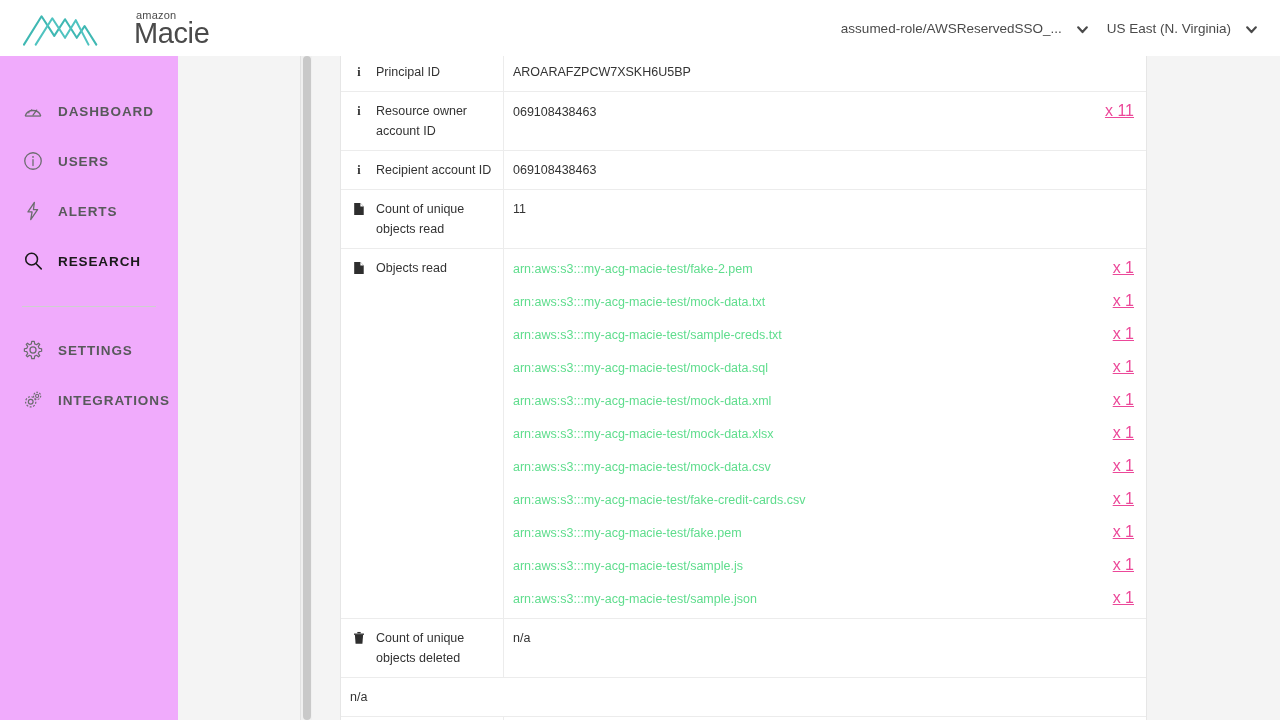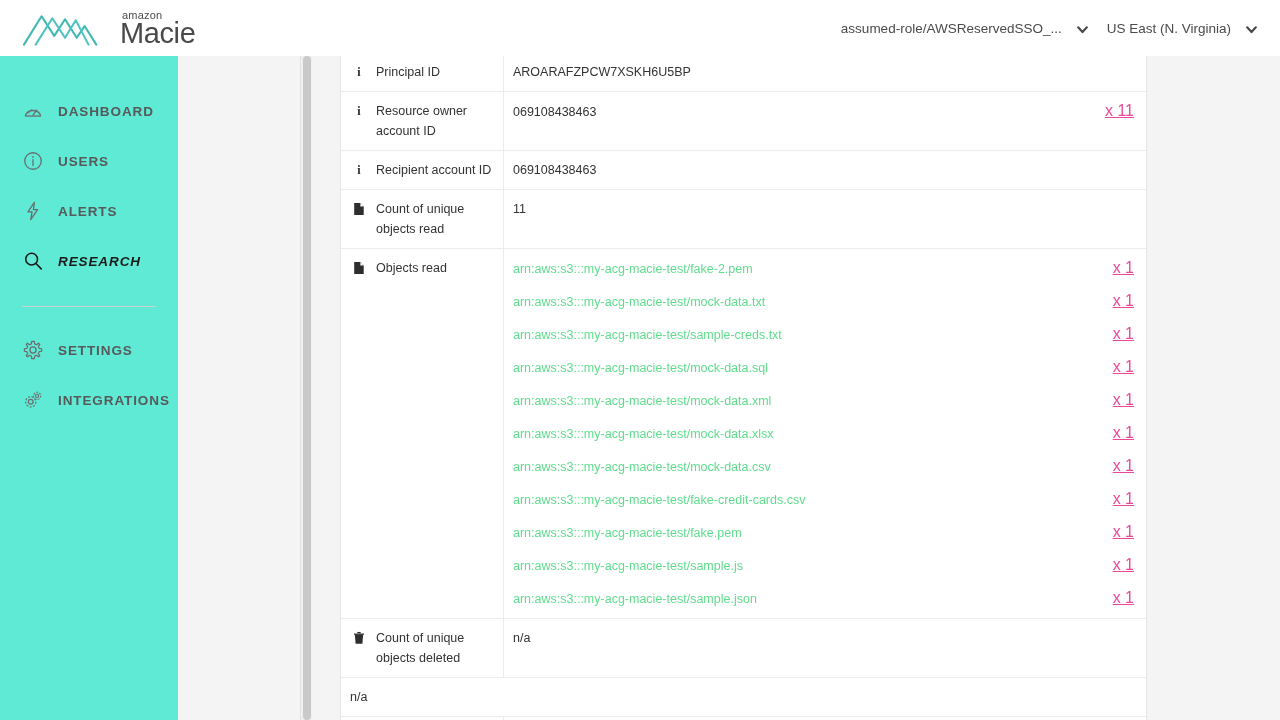--- a/index.html
+++ b/index.html
@@ -36,21 +36,21 @@
     align-items: flex-end;
     margin-left: 22px;
     height: 44px;
   }
   .brand-mark {
     width: 88px;
     height: 42px;
     display: block;
   }
   .brand-words {
-    margin-left: 10px;
+    margin-left: 24px;
     line-height: 1;
     padding-bottom: 2px;
   }
   .brand-amazon {
     display: block;
     font-size: 11px;
     color: #4b4b4b;
     letter-spacing: .2px;
     margin-bottom: -2px;
     margin-left: 2px;
@@ -87,35 +87,35 @@
     position: relative;
     top: 1px;
   }
 
   
   .sidebar {
     position: absolute;
     top: 56px; left: 0;
     width: 178px;
     height: 664px;
-    background: #5eead4;
+    background: #f0abfc;
     padding-top: 30px;
   }
   .nav-item {
     display: flex;
     align-items: center;
     height: 50px;
     padding-left: 22px;
     cursor: pointer;
     color: #58595b;
     font-size: 13.5px;
     letter-spacing: .9px;
     font-weight: 600;
   }
-  .nav-item.active { color: #1a1a1a; font-weight: 700; font-style: italic; }
+  .nav-item.active { color: #1a1a1a; font-weight: 700; }
   .nav-ico {
     width: 22px;
     height: 22px;
     margin-right: 14px;
     flex: 0 0 22px;
     display: block;
   }
   .nav-divider {
     height: 1px;
     background: #cfcfcf;

